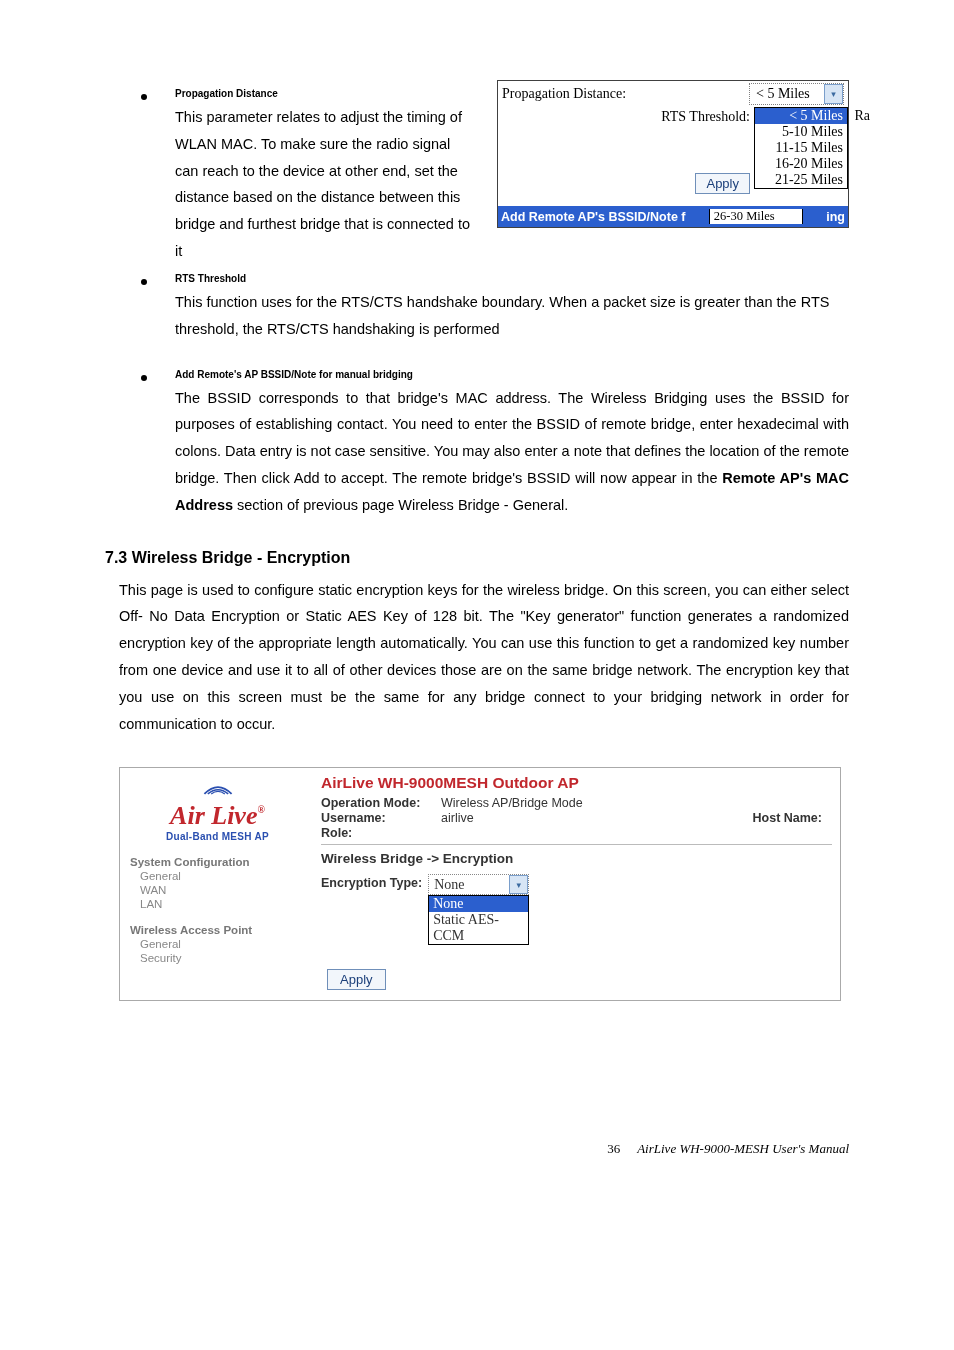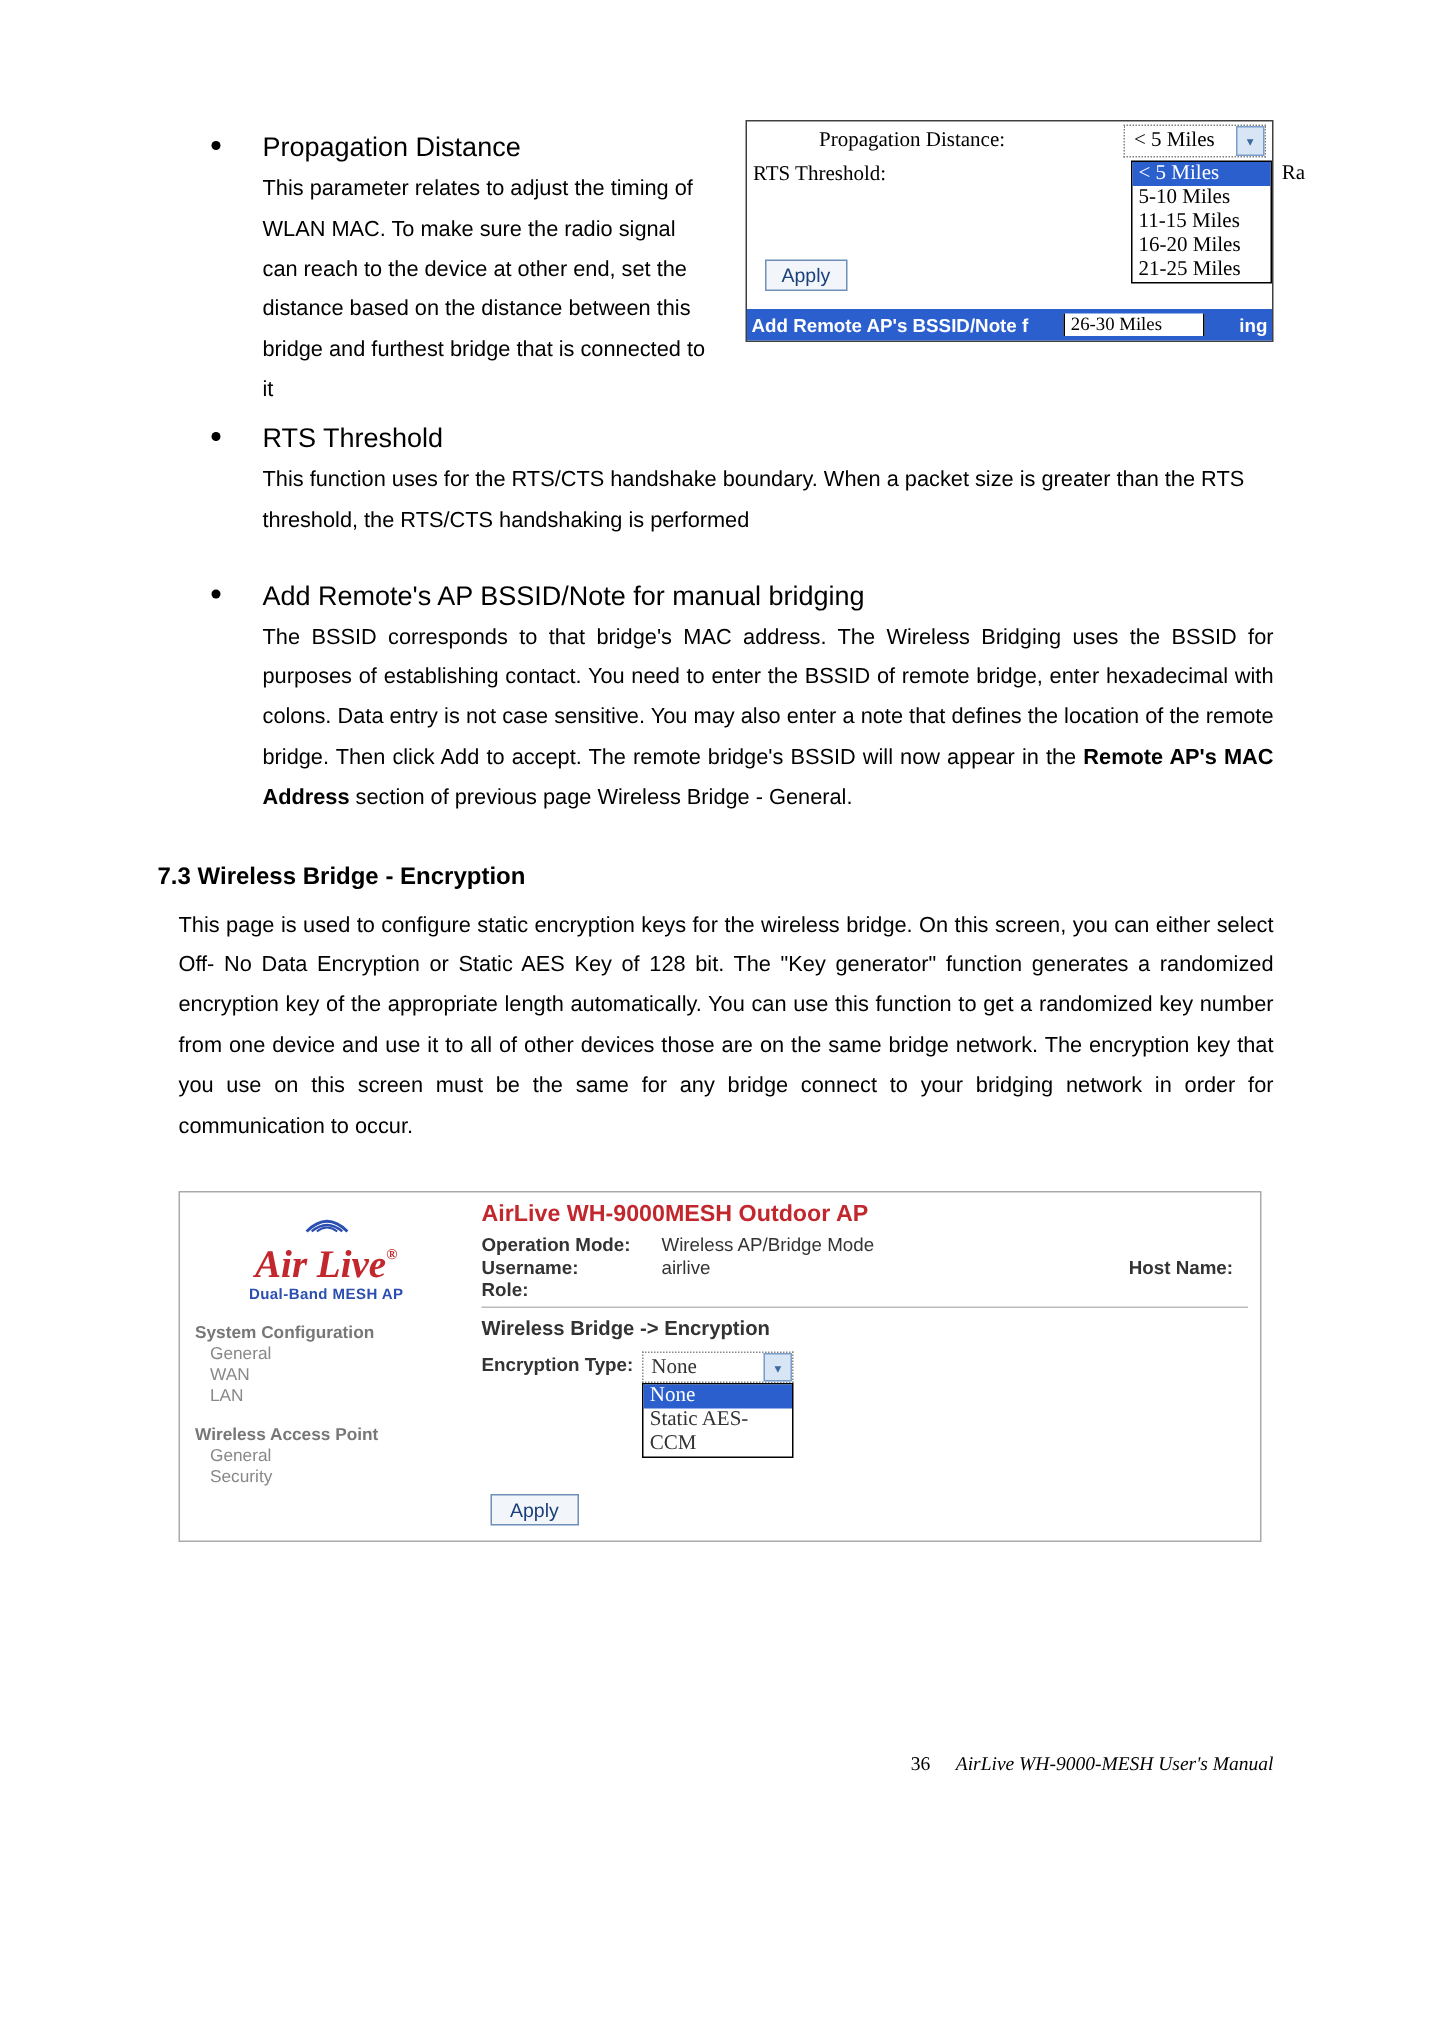--- a/index.html
+++ b/index.html
@@ -28,22 +28,22 @@
     width: 6px;
     height: 6px;
     background: #000;
     border-radius: 50%;
     margin-top: 6px;
     margin-left: 36px;
     margin-right: 28px;
     flex-shrink: 0;
   }
   .bullet-heading {
-    font-weight: normal;
-    font-size: 18px;
+    font-weight: bold;
+    font-size: 10px;
     text-align: right;
   }
   .body-text {
     font-size: 14.5px;
     line-height: 1.85;
     margin-left: 70px;
     margin-top: 4px;
   }
   .body-text-wrap {
     font-size: 14.5px;
@@ -82,21 +82,20 @@
     border: 1px solid #404040;
     font-family: "Times New Roman", serif;
     font-size: 14px;
     color: #000;
     background: #fff;
   }
   .shot1 .row {
     display: flex;
     align-items: center;
     padding: 2px 4px;
-    margin-left: 44px;
   }
   .shot1 .lbl { flex: 1; }
   .shot1 .closed-select {
     display: flex;
     align-items: center;
     border: 1px dotted #808080;
     background: #fff;
   }
   .shot1 .closed-select .val {
     padding: 1px 6px;
@@ -333,21 +332,21 @@
     <div class="shot1">
 
       <div class="row">
         <span class="lbl">Propagation Distance:</span>
         <span class="closed-select">
           <span class="val">&lt; 5 Miles</span>
           <span class="arrow-btn">▾</span>
         </span>
       </div>
 
-      <div class="twocol" style="position:relative;">
+      <div class="twocol" style="position:relative;text-align:right;">
         <div class="left">
           <div style="padding:2px 4px; display:flex; align-items:flex-start;">
             <span class="lbl" style="flex:1;">RTS Threshold:</span>
           </div>
           <div style="height:44px;"></div>
           <div style="padding:2px 4px 6px 4px;">
             <span class="apply-btn">Apply</span>
           </div>
         </div>
         <div style="position:relative;">

